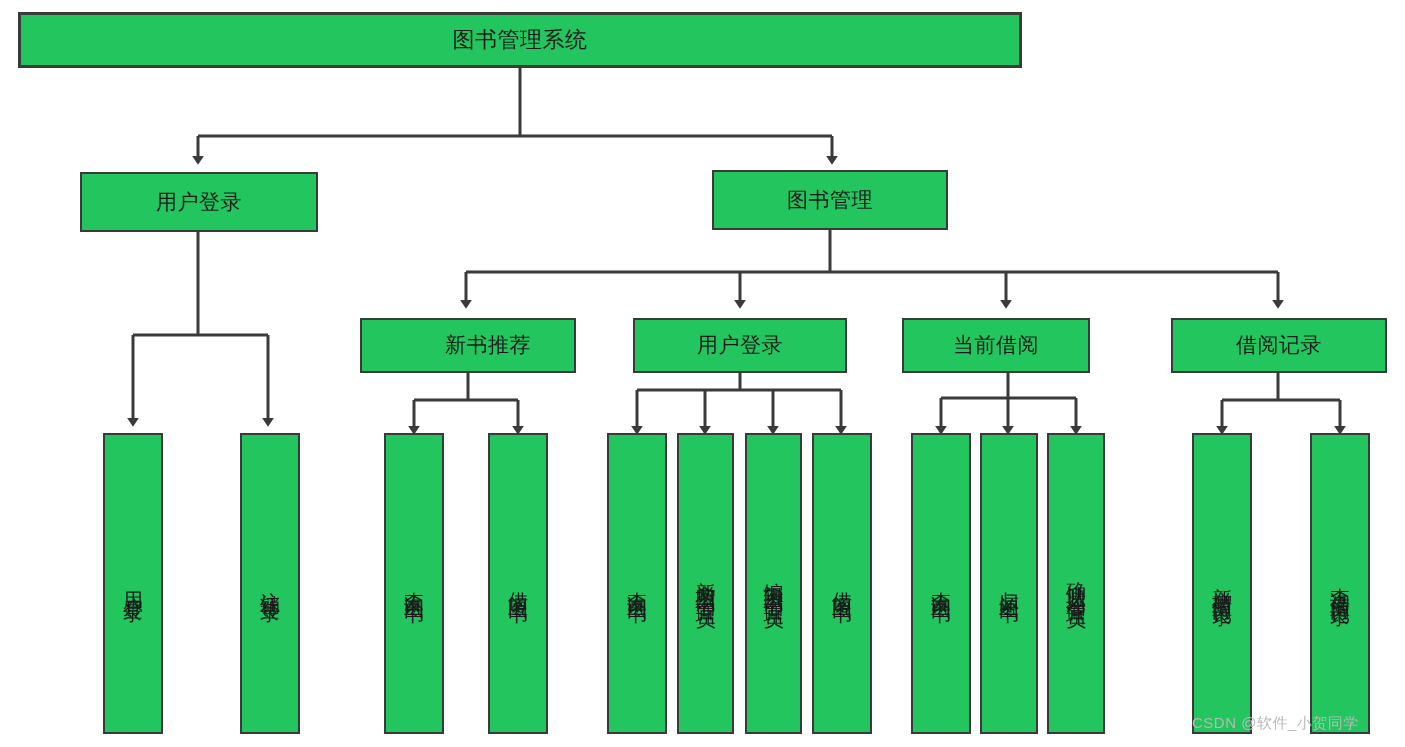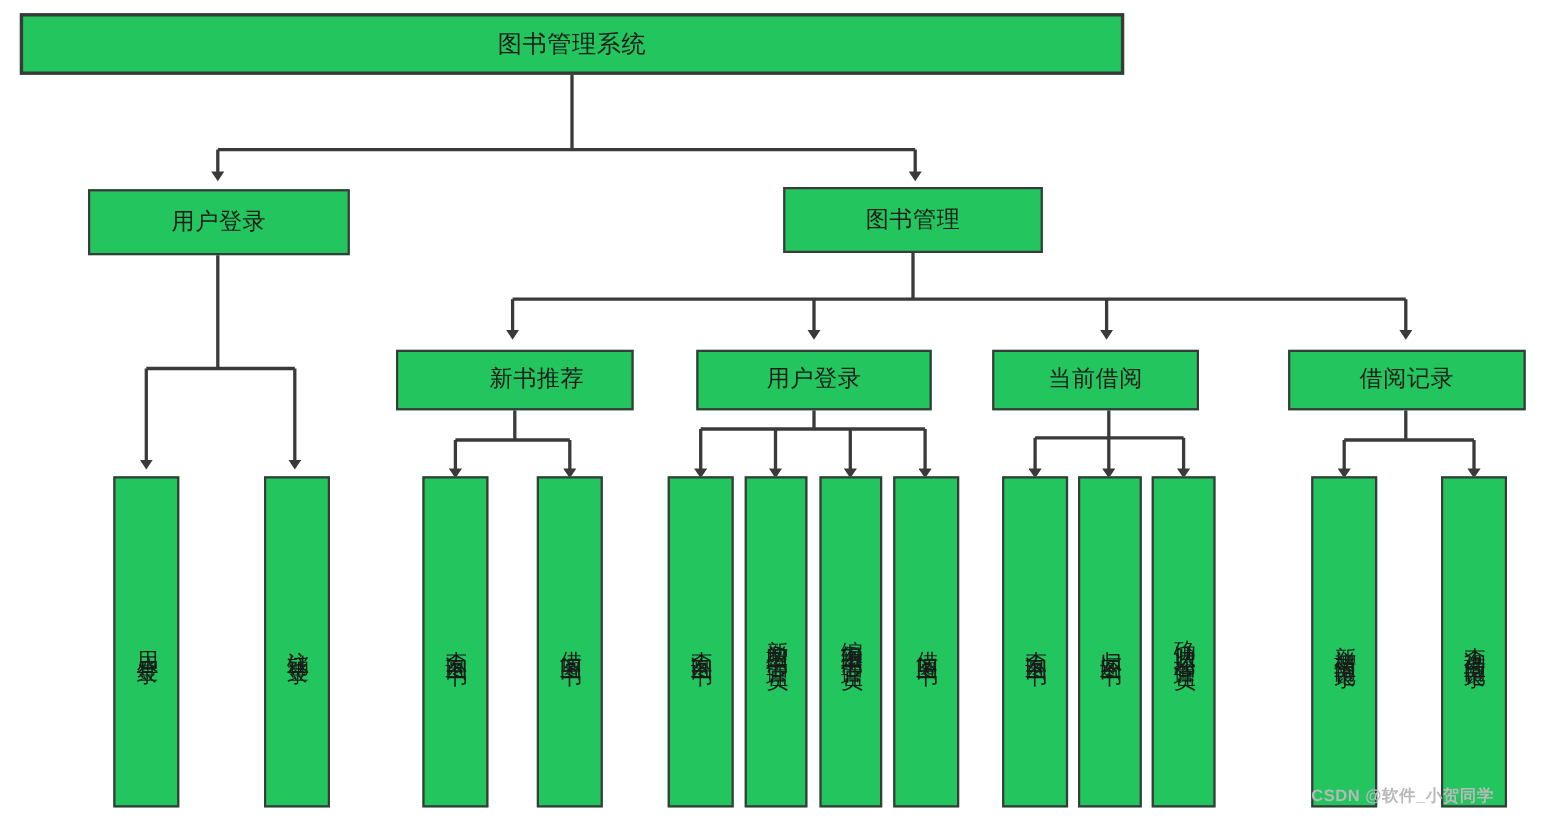--- a/index.html
+++ b/index.html
@@ -57,21 +57,20 @@
     writing-mode: vertical-rl;
     text-orientation: upright;
     white-space: nowrap;
   }
   .watermark {
     position: absolute;
     font-size: 15px;
     color: #b9b9b9;
     white-space: nowrap;
     letter-spacing: 0.5px;
-    font-weight: bold;
   }
 </style>
 </head>
 <body>
 
 <div id="canvas">
 
   <svg id="wires" viewBox="0 0 1405 747" xmlns="http://www.w3.org/2000/svg">
     <defs>
       <marker id="arrow" markerWidth="10" markerHeight="12" refX="2.2" refY="6" orient="auto" markerUnits="userSpaceOnUse">

